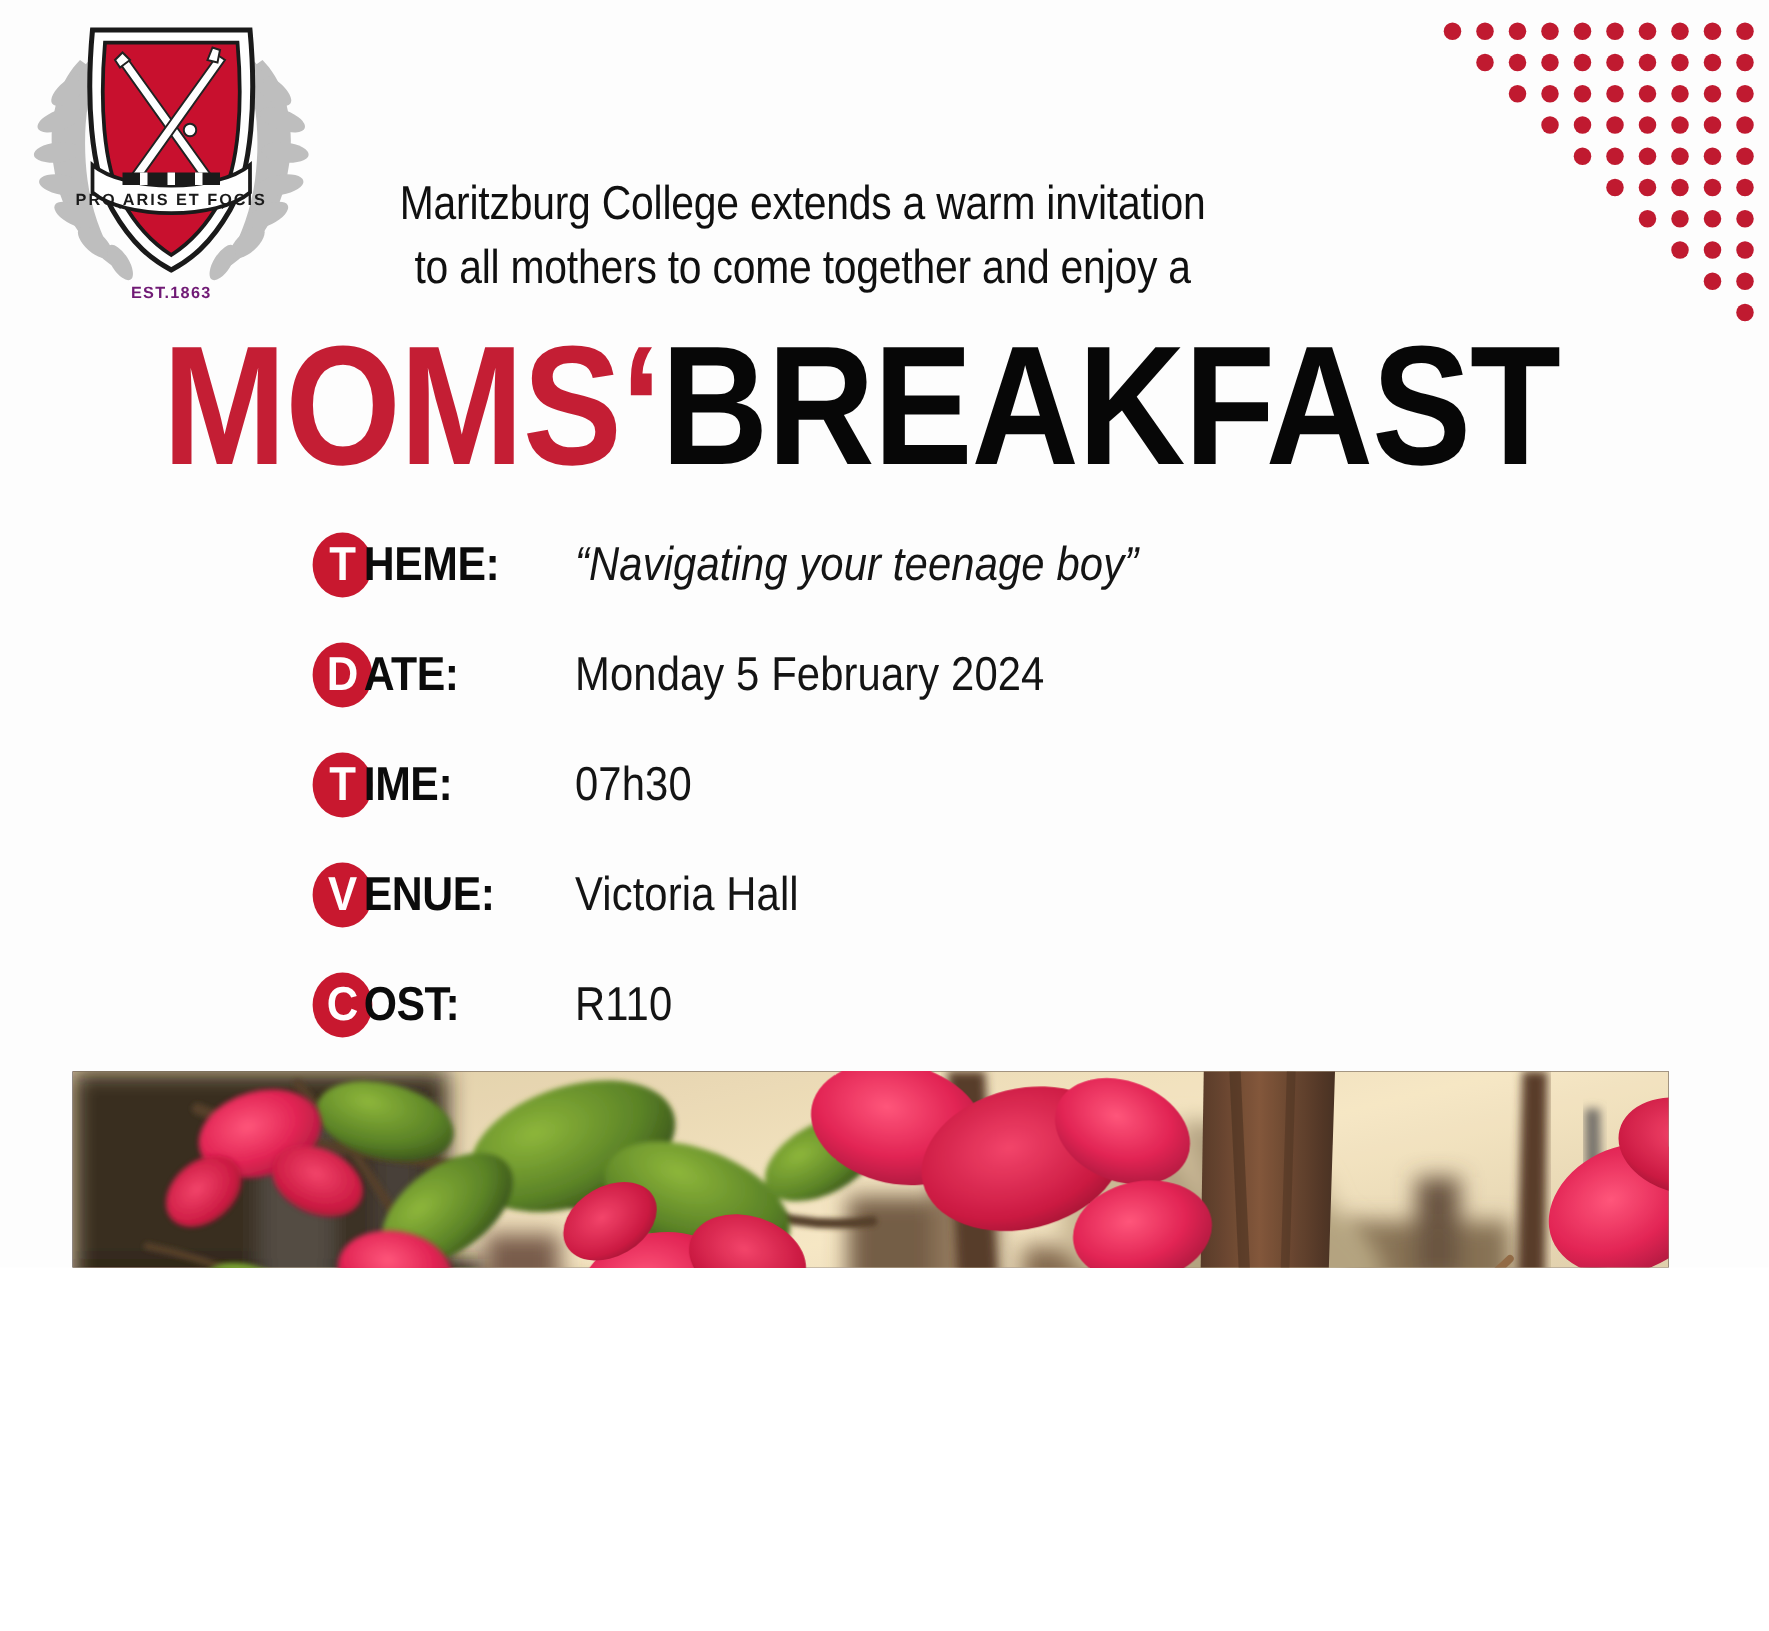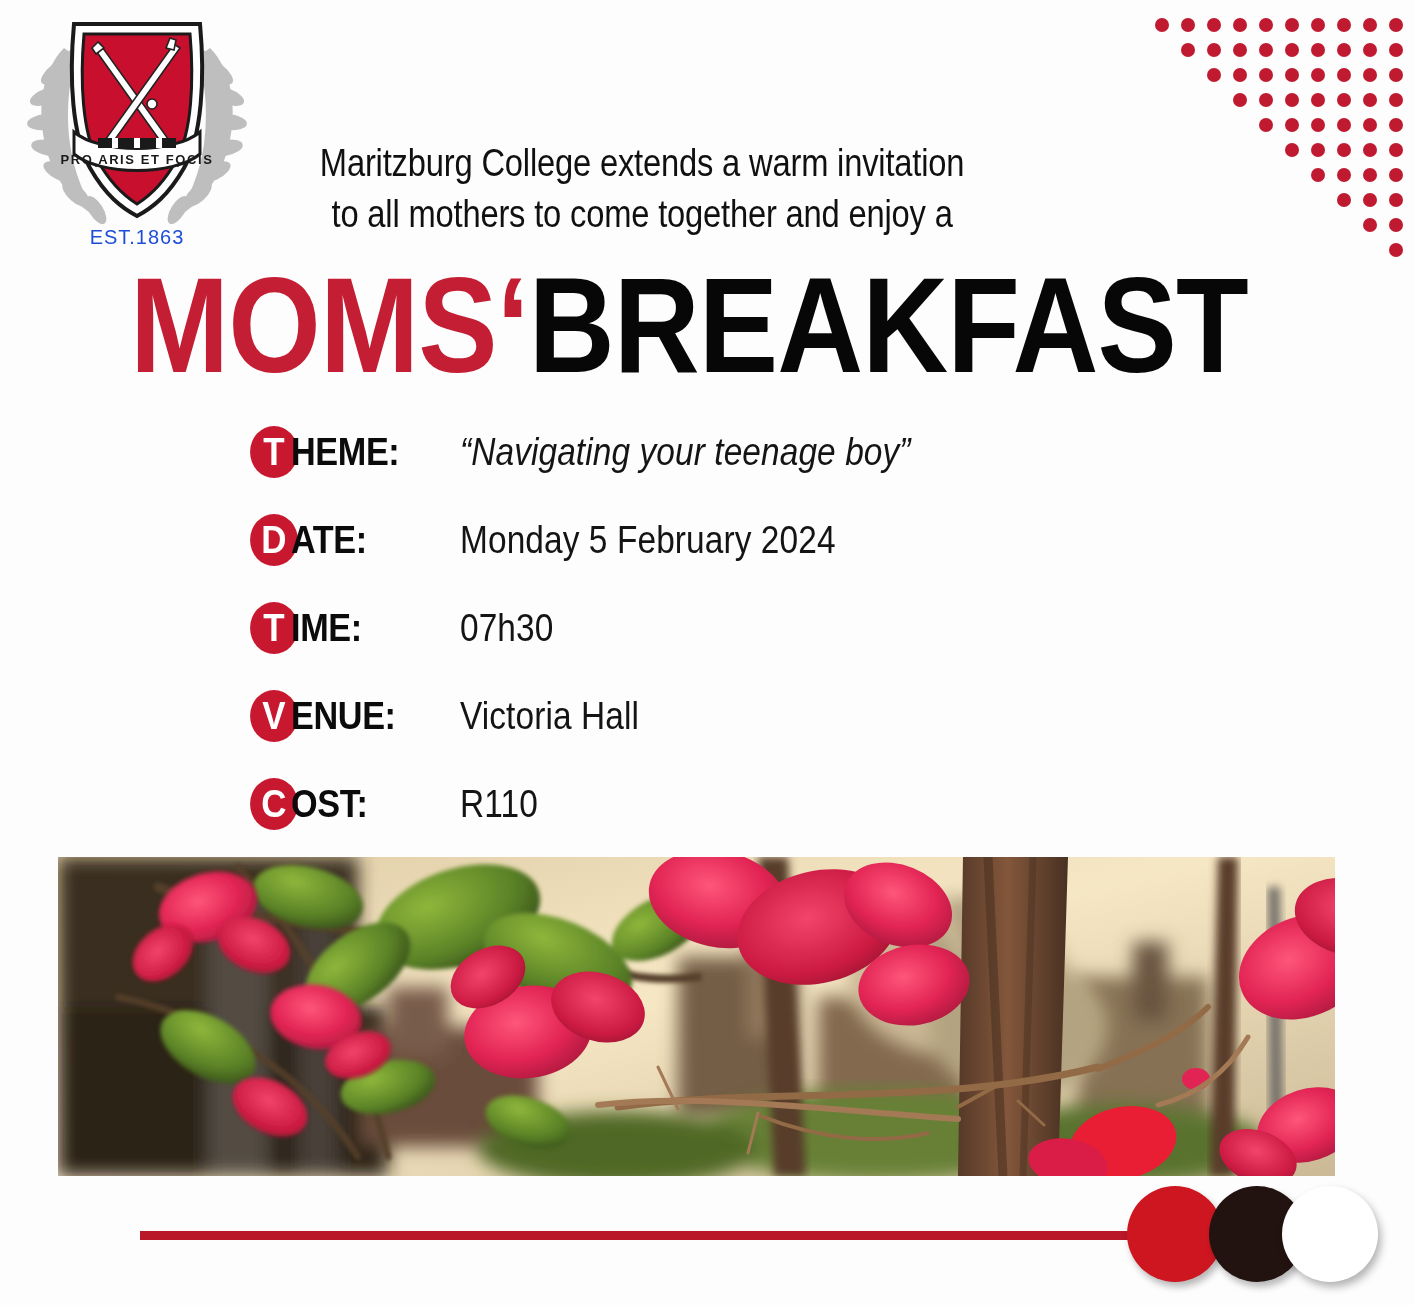--- a/index.html
+++ b/index.html
@@ -8,21 +8,21 @@
     width: 1415px;
     height: 1305px;
     background: #ffffff;
     font-family: "Liberation Sans", sans-serif;
     overflow: hidden;
   }
 
   .poster {
     position: relative;
     width: 1415px;
-    height: 1305px;
+    height: 1014px;
     background: #fdfdfd;
     overflow: hidden;
     padding-left: 28px;
   }
 
   
   .crest-wrap {
     position: absolute;
     left: 12px;
     top: 8px;
@@ -223,21 +223,21 @@
 
       <g>
         <path d="M62 124 C88 146 162 146 188 124 L188 146 C162 168 88 168 62 146 Z" fill="#ffffff" stroke="#1a1a1a" stroke-width="3"></path>
         <path d="M86 130 L164 130 L164 140 L86 140 Z" fill="#1a1a1a"></path>
         <path d="M100 130 L106 130 L106 140 L100 140 Z" fill="#ffffff"></path>
         <path d="M122 130 L128 130 L128 140 L122 140 Z" fill="#ffffff"></path>
         <path d="M144 130 L150 130 L150 140 L144 140 Z" fill="#ffffff"></path>
         <text x="125" y="156" text-anchor="middle" font-family="Liberation Sans, sans-serif" font-size="13" font-weight="700" fill="#1a1a1a" letter-spacing="1.6">PRO ARIS ET FOCIS</text>
       </g>
     </svg>
-    <div style="position:absolute;left:0;top:218px;width:250px;text-align:center;font-size:20px;font-weight:400;color:#1d4ed8;letter-spacing:1px;">EST.1863</div>
+    <div style="position:absolute;left:0;top:218px;width:250px;text-align:center;font-size:13px;font-weight:700;color:#701a75;letter-spacing:1px;">EST.1863</div>
   </div>
 
   <div class="dot-grid">
     <div class="dot-row">
         <span class="dot"></span>
         <span class="dot"></span>
         <span class="dot"></span>
         <span class="dot"></span>
         <span class="dot"></span>
         <span class="dot"></span>

